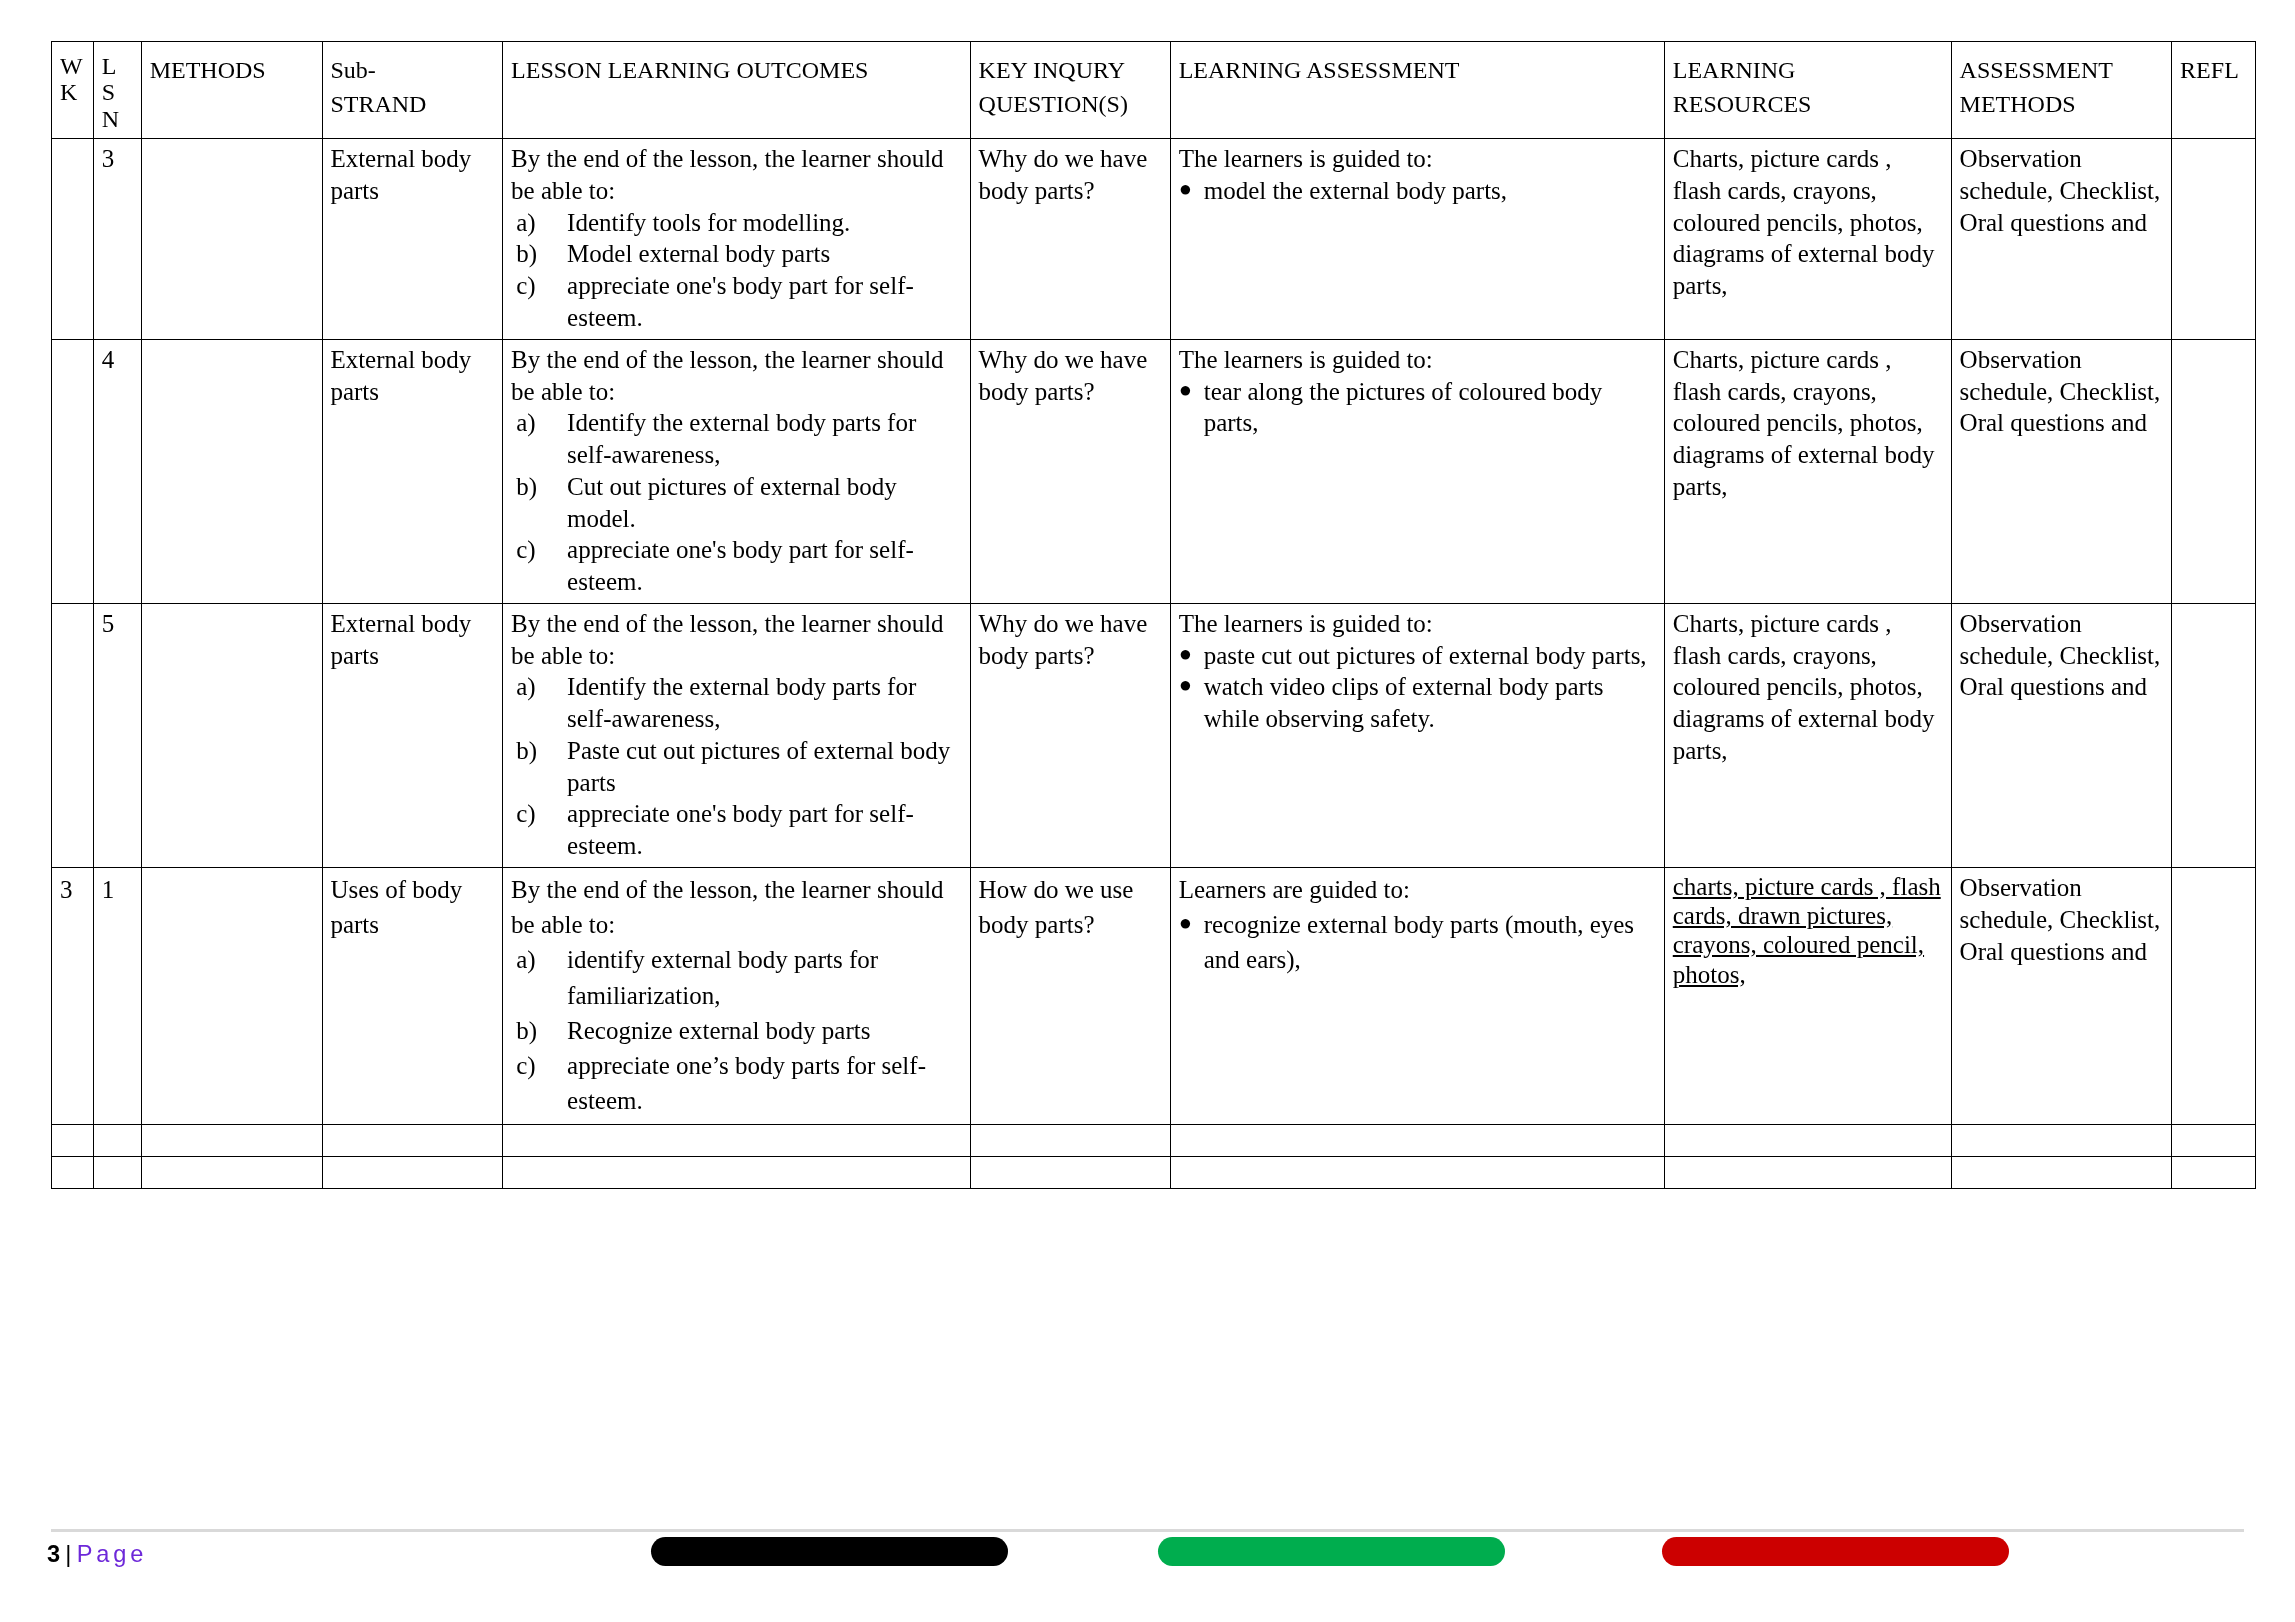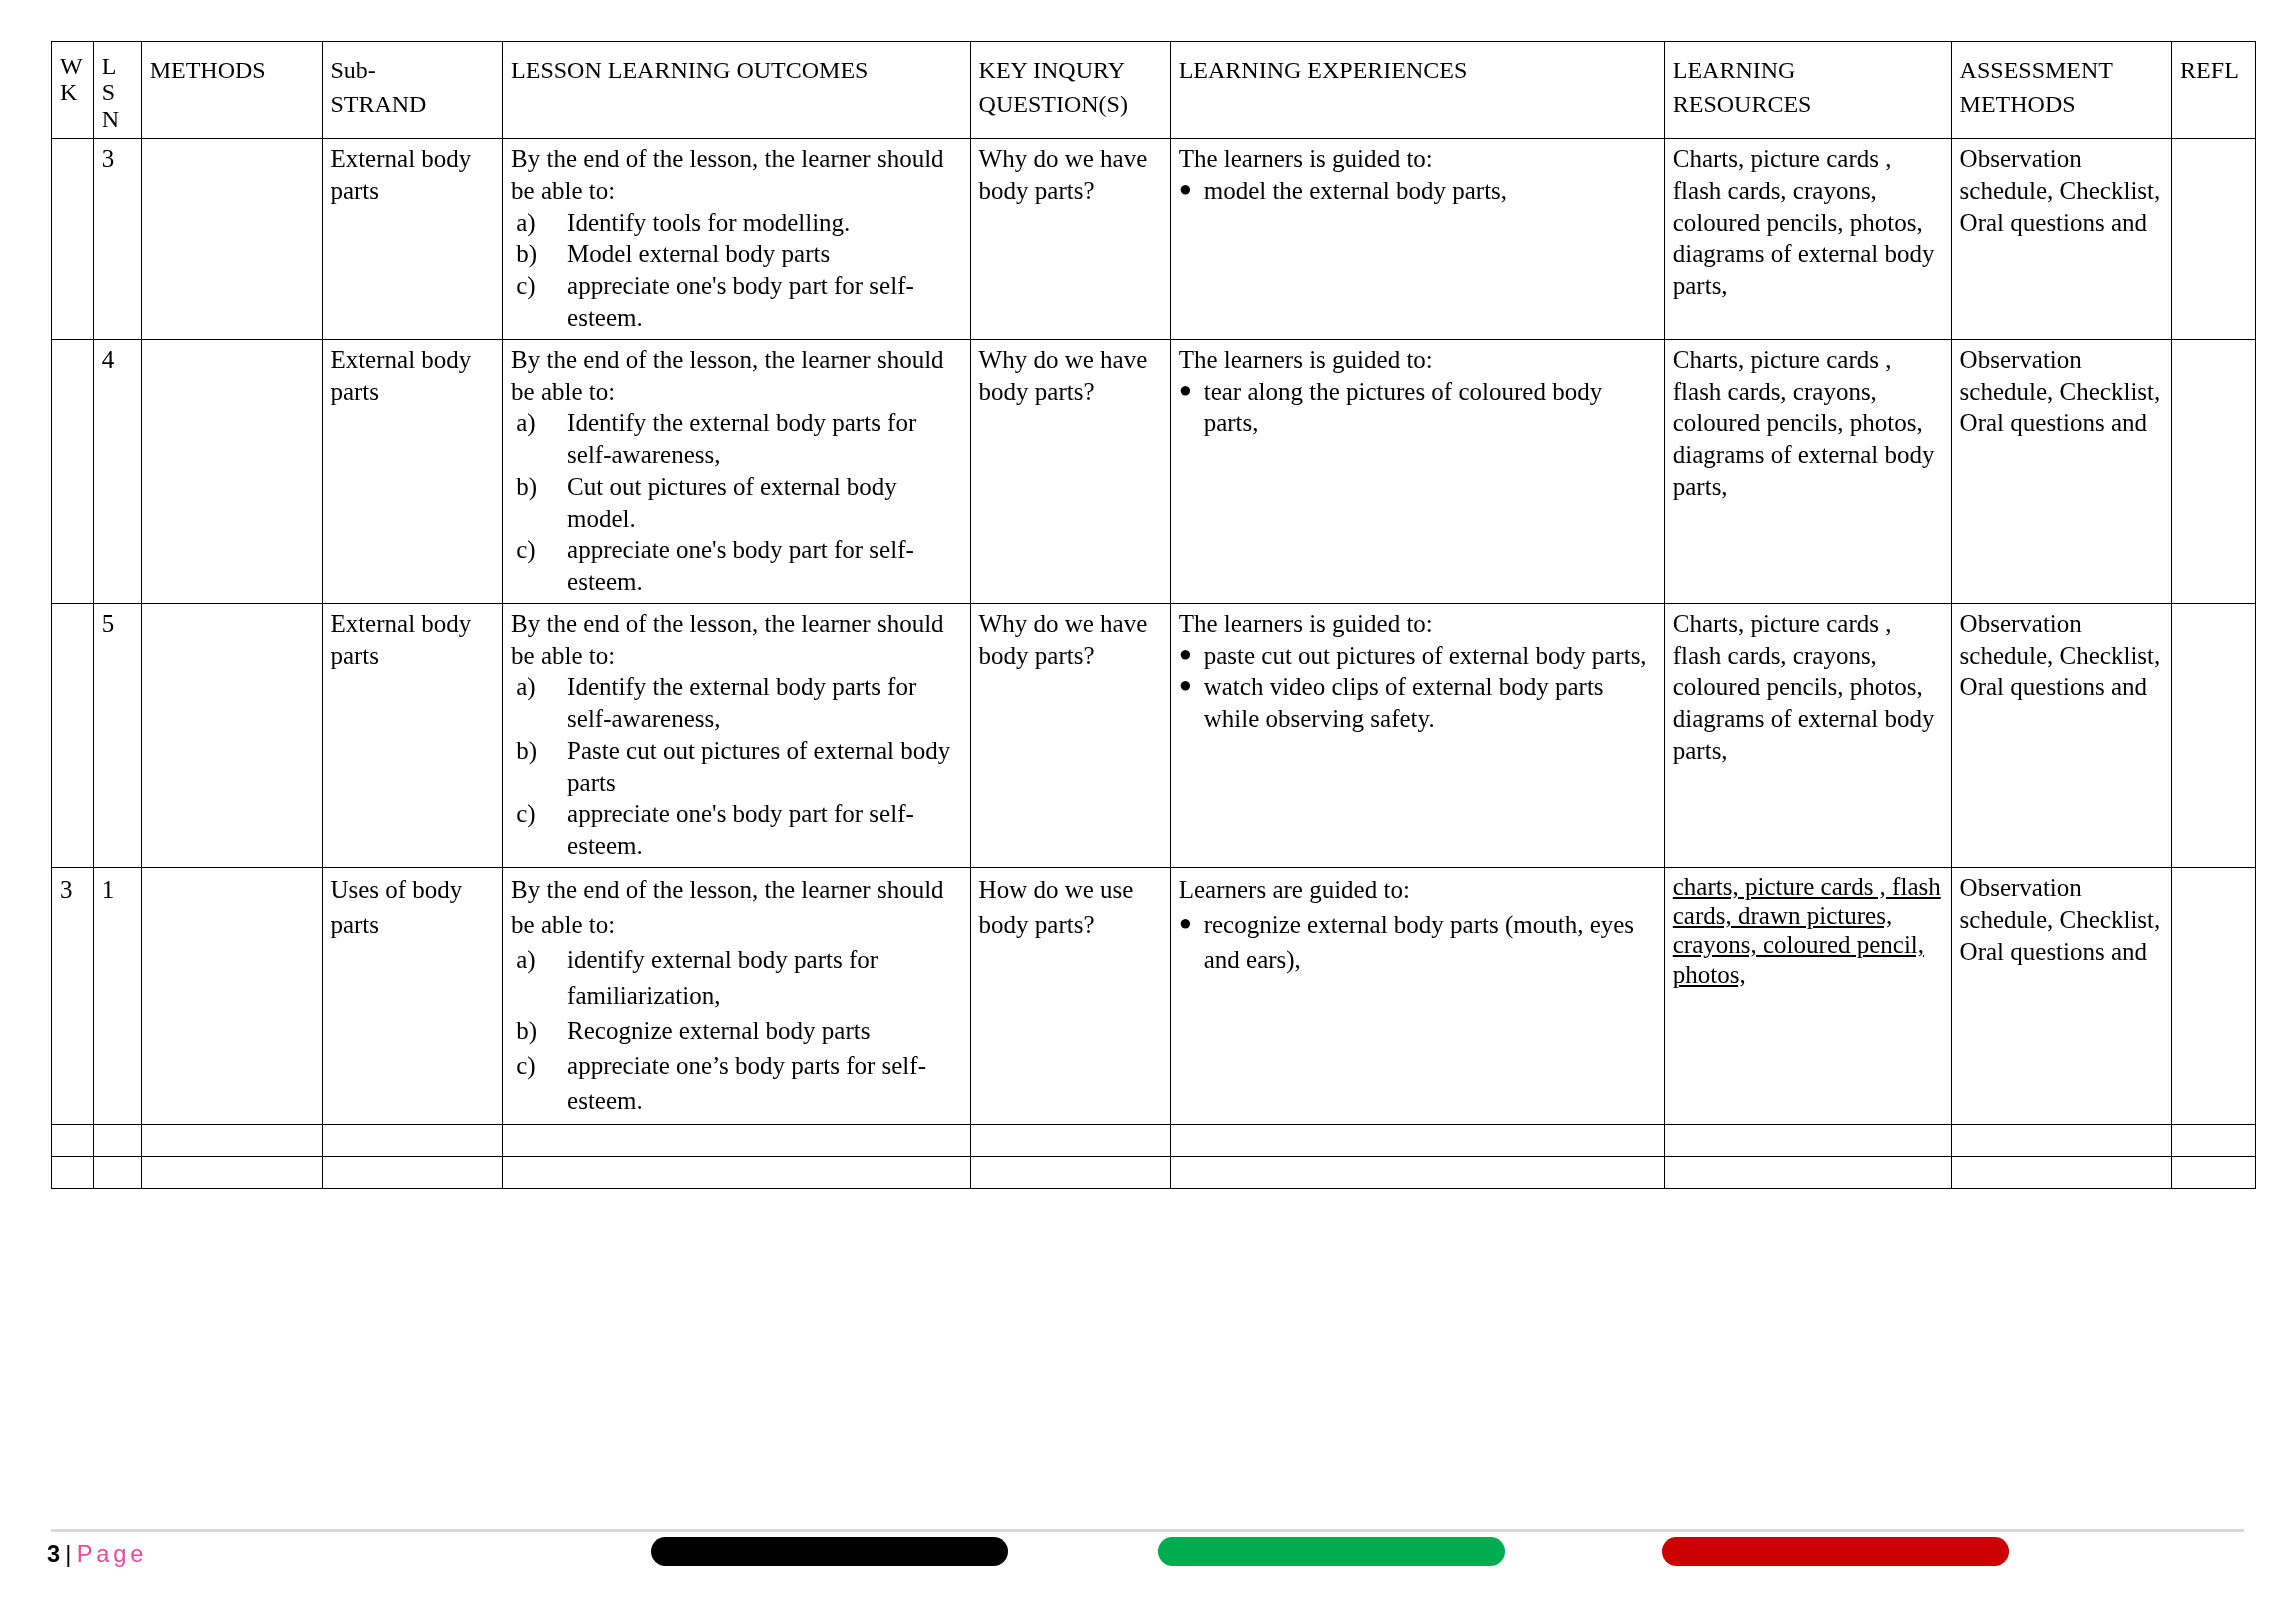--- a/index.html
+++ b/index.html
@@ -136,21 +136,21 @@
   }
   .footer-page .pg-num {
     font-weight: bold;
     color: #000000;
   }
   .footer-page .pg-sep {
     color: #000000;
     margin: 0 5.2px 0 5.2px;
   }
   .footer-page .pg-word {
-    color: #ec4899;
+    color: #6d28d9;
     letter-spacing: 3.9px;
   }
 
   .bar {
     position: absolute;
     height: 29px;
     border-radius: 14.4px;
     top: 1537px;
   }
   .bar-black { left: 651px;  width: 357px; background: #000000; }
@@ -189,21 +189,21 @@
         <td>METHODS</td>
         <td>
           <span class="stack">Sub-</span>
           <span class="stack">STRAND</span>
         </td>
         <td>LESSON LEARNING OUTCOMES</td>
         <td>
           <span class="stack">KEY INQURY</span>
           <span class="stack">QUESTION(S)</span>
         </td>
-        <td>LEARNING EXPERIENCES</td>
+        <td>LEARNING ASSESSMENT</td>
         <td>
           <span class="stack">LEARNING</span>
           <span class="stack">RESOURCES</span>
         </td>
         <td>
           <span class="stack">ASSESSMENT</span>
           <span class="stack">METHODS</span>
         </td>
         <td>REFL</td>
       </tr>

